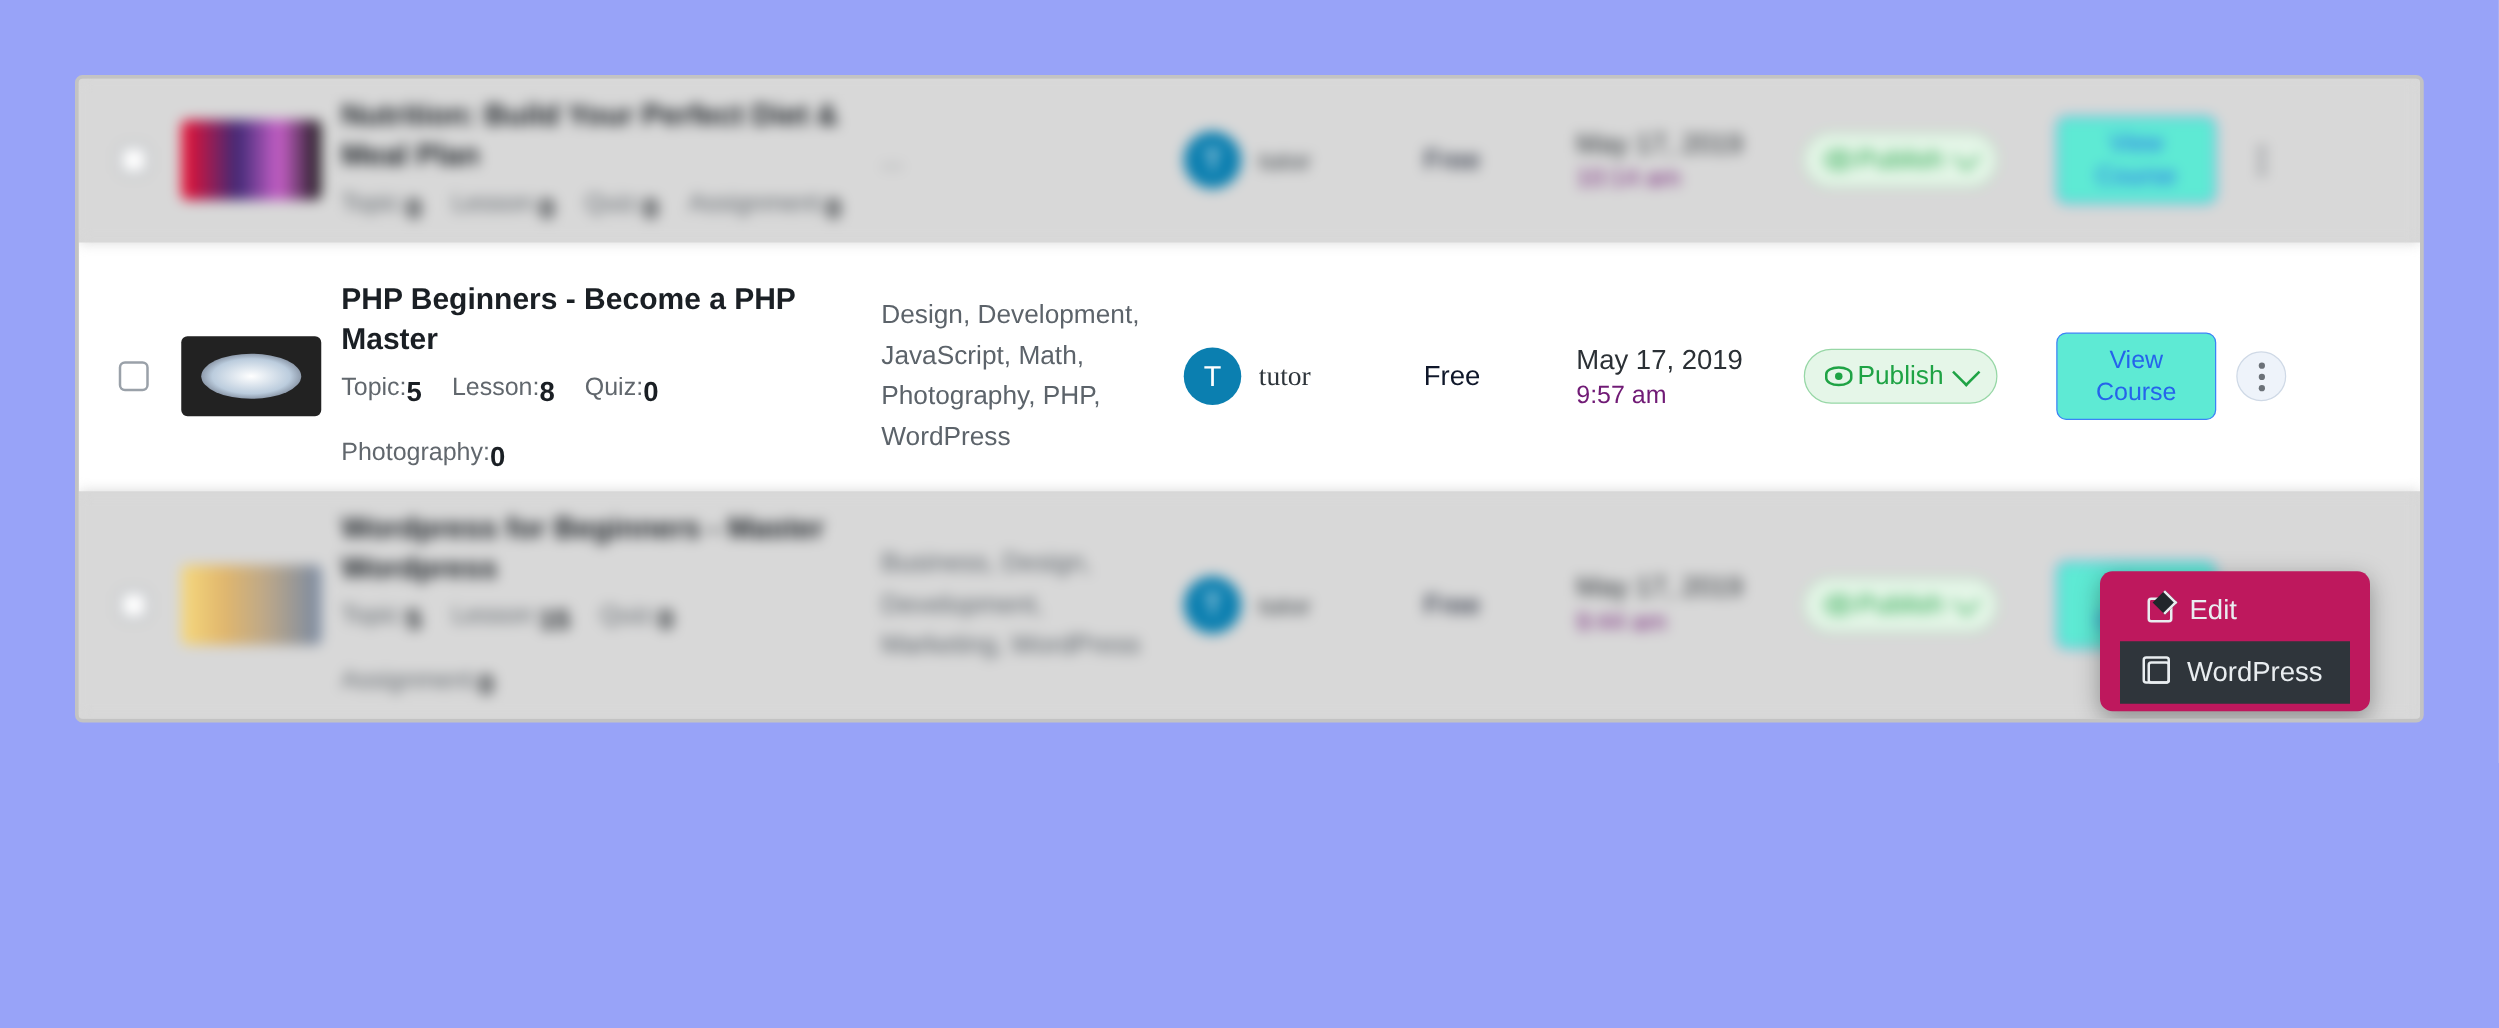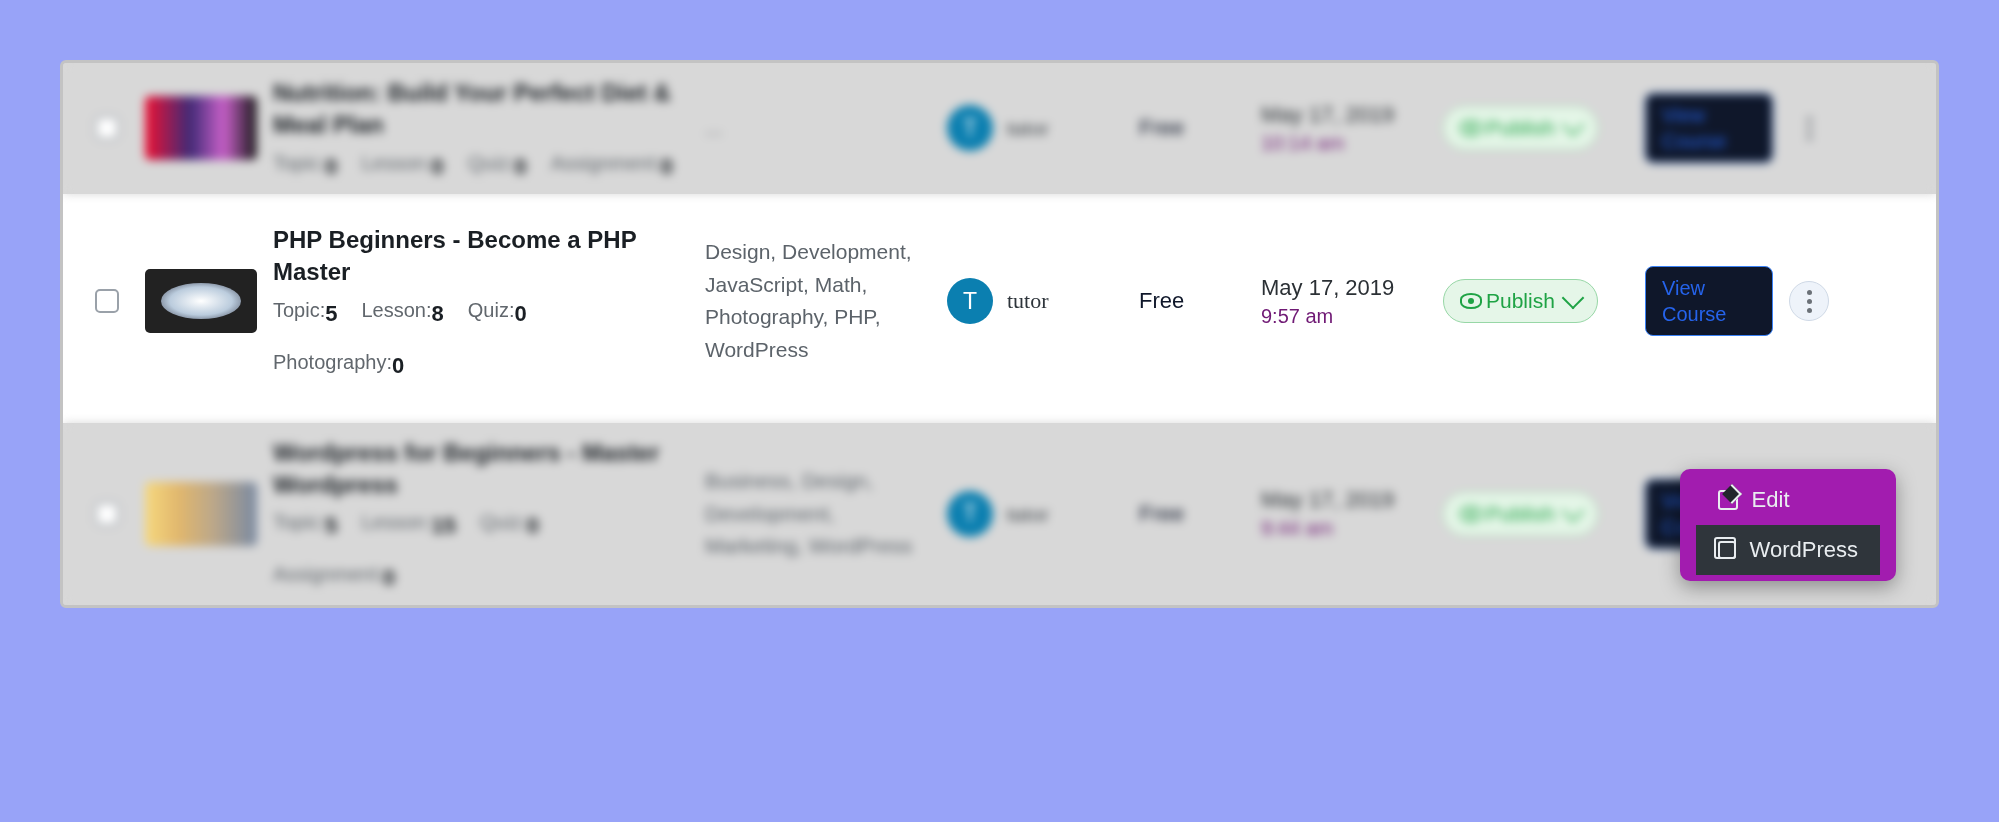--- a/index.html
+++ b/index.html
@@ -24,21 +24,21 @@
     padding: 14px 22px;
     gap: 12px;
   }
   .row.blurred {
     filter: blur(5px);
     background: #d8d8d8;
   }
   .row.active {
     background: #ffffff;
     padding-top: 30px;
-    padding-bottom: 44px;
+    padding-bottom: 14px;
   }
   .col-check { width: 44px; display:flex; justify-content:center; }
   .checkbox {
     width: 24px; height: 24px;
     border: 2px solid #9aa1a9;
     border-radius: 5px;
     background: #fff;
   }
   .col-thumb { width: 120px; display:flex; justify-content:center;}
   .thumb {
@@ -98,41 +98,41 @@
     background:#1fa345; border-radius:50%; transform:translate(-50%,-50%);
   }
   .chev {
     width:16px;height:16px;border-right:2.5px solid #1fa345;border-bottom:2.5px solid #1fa345;
     transform:rotate(45deg); margin-top:-6px; margin-left:6px;
   }
   .col-view { width: 128px;}
   .view-btn {
     border:1.5px solid #3b82f6;
     color:#2563eb;
-    background:#0f172a;
+    background:#5eead4;
     border-radius:8px;
     padding:8px 16px;
-    text-align:left;
+    text-align:center;
     font-size:20px;
     line-height:1.3;
   }
   .col-more { width: 48px; display:flex; justify-content:center; position:relative;}
   .more-btn {
     width:40px;height:40px;border-radius:50%;
     display:flex;align-items:center;justify-content:center;
     background:transparent;
   }
   .more-btn.on { background:#eef3fa; border:1px solid #cfd9e6;}
   .dots { display:flex; flex-direction:column; gap:4px;}
   .dots span{width:5px;height:5px;border-radius:50%;background:#6b7178;}
   .dropdown {
     position:absolute;
-    top: 406px;
+    top: 394px;
     right: 40px;
-    background:#a21caf;
+    background:#be185d;
     border-radius:10px;
     padding:6px 16px;
     min-width: 196px;
     z-index: 50;
     box-shadow: 0 6px 20px rgba(0,0,0,.35);
   }
   .dropdown-item{
     display:flex;align-items:center;gap:14px;
     padding:12px 22px;
     color:#e9edf0;

